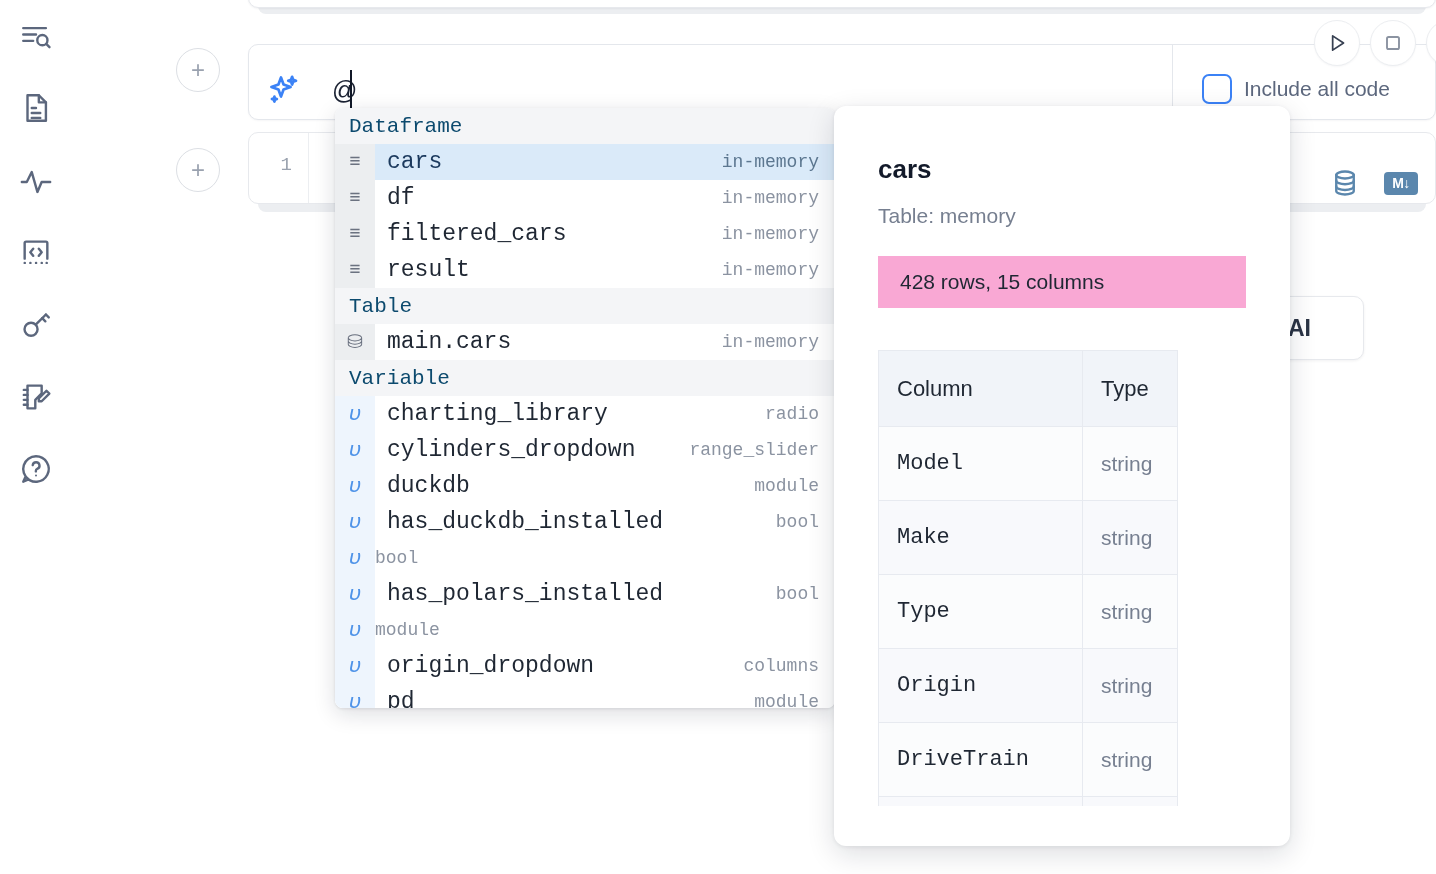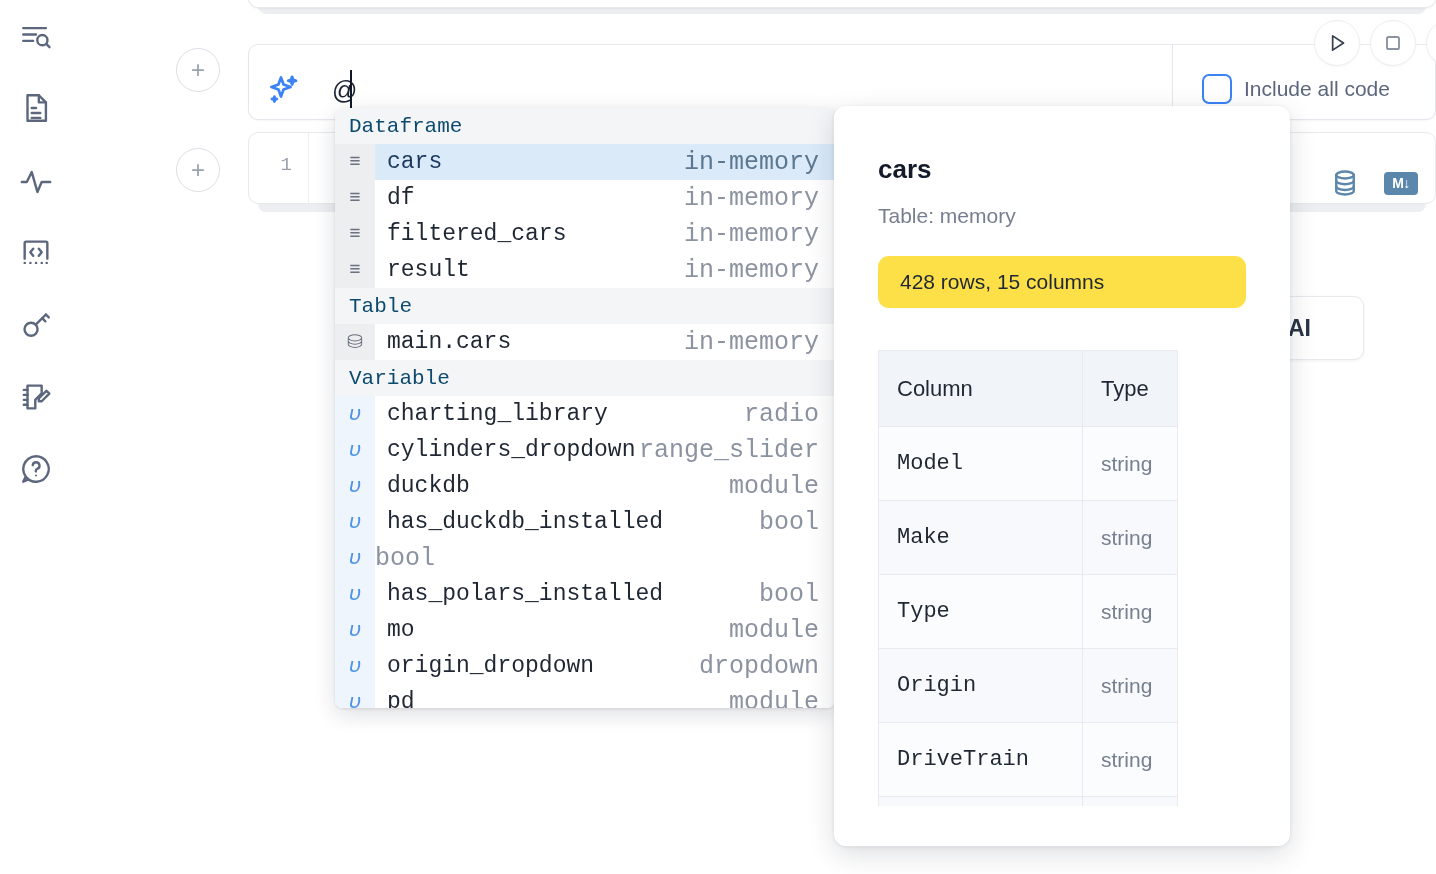--- a/index.html
+++ b/index.html
@@ -129,39 +129,39 @@
     width:40px; height:36px; display:flex; align-items:center; justify-content:center;
     font-size:19px; flex:none;
   }
   .ac-item.df .glyph { background:#eceef0; color:#6b7280; }
   .ac-item.tbl .glyph { background:#eceef0; color:#6b7280; }
   .ac-item.var .glyph { background:#eef5fd; color:#4f93e8; font-style:italic; font-size:21px; }
   .ac-item .nm {
     flex:1; padding-left:12px; font-size:23px; color:#1f2733; white-space:nowrap; overflow:hidden;
   }
   .ac-item .ty {
-    font-size:25px; color:#8b93a1; padding-right:16px; white-space:nowrap;
+    font-size:18px; color:#8b93a1; padding-right:16px; white-space:nowrap;
   }
   .ac-item.sel { background:#daeaf9; }
   .ac-item.sel .nm { color:#1c3a5e; }
   .ac-item.sel .ty { color:#5c7790; }
 
   
   .preview {
     position:absolute; left:834px; top:106px; width:456px; height:740px;
     background:#fff; border-radius:12px; overflow:hidden;
     box-shadow:0 8px 28px rgba(16,24,40,.14), 0 1px 4px rgba(16,24,40,.08);
   }
   .pv-title {
     position:absolute; left:44px; top:48px; font-size:26px; font-weight:700; color:#131a2a;
   }
   .pv-source { position:absolute; left:44px; top:98px; font-size:21px; color:#767f90; }
   .pv-chip {
     position:absolute; left:44px; top:150px; width:368px; height:52px;
-    background:#fde047; border-radius:11px; display:flex; align-items:center; padding-left:22px;
+    background:#f9a8d4; border-radius:0; display:flex; align-items:center; padding-left:22px;
     font-size:21px; color:#1f2733;
   }
   .pv-table {
     position:absolute; left:44px; top:244px; width:300px;
     border:1px solid #e7eaf0; border-radius:2px; border-collapse:collapse;
   }
   .pv-table th, .pv-table td {
     border:1px solid #e7eaf0; height:74px; text-align:left; padding-left:18px; font-weight:400;
   }
   .pv-table th {
@@ -340,27 +340,26 @@
         <span class="glyph">υ</span>
         <span class="ty">bool</span>
       </div>
       <div class="ac-item var">
         <span class="glyph">υ</span>
         <span class="nm">has_polars_installed</span>
         <span class="ty">bool</span>
       </div>
       <div class="ac-item var">
         <span class="glyph">υ</span>
-        <span class="nm">mo</span>
         <span class="ty">module</span>
       </div>
       <div class="ac-item var">
         <span class="glyph">υ</span>
         <span class="nm">origin_dropdown</span>
-        <span class="ty">dropdown</span>
+        <span class="ty">columns</span>
       </div>
       <div class="ac-item var">
         <span class="glyph">υ</span>
         <span class="nm">pd</span>
         <span class="ty">module</span>
       </div>
     </div>
 
   <div class="preview">
     <div class="pv-clip">

